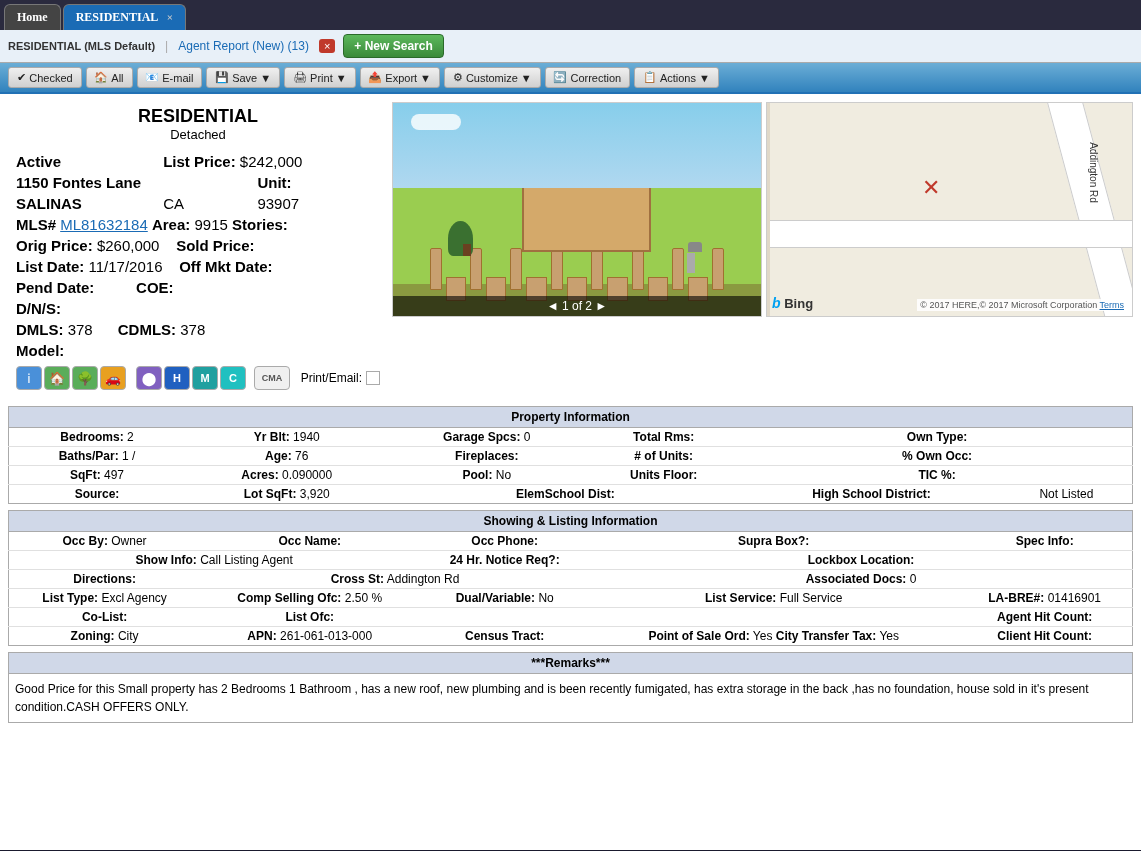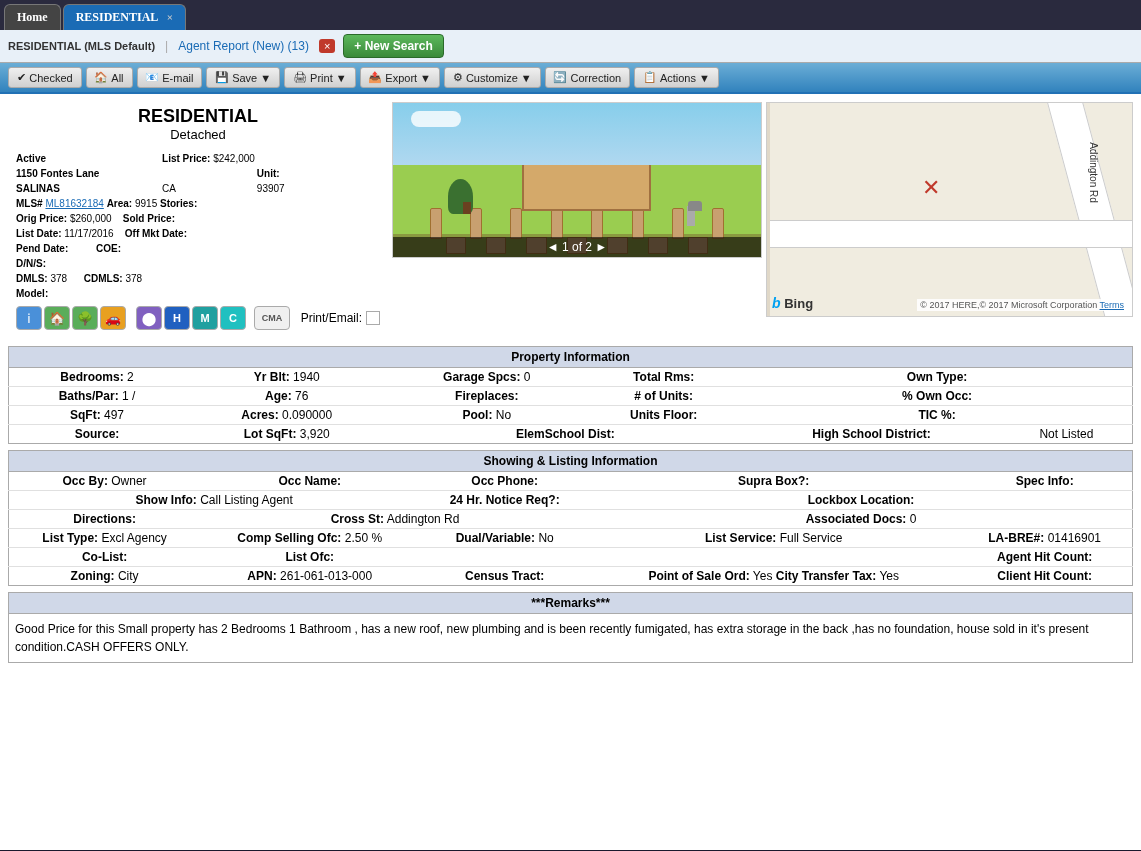--- a/index.html
+++ b/index.html
@@ -125,29 +125,29 @@
       display: grid;
       grid-template-columns: 380px 370px 1fr;
       gap: 4px;
       margin-bottom: 4px;
     }
 
     .listing-info { padding: 4px; }
     .listing-title { font-size: 18px; font-weight: bold; text-align: center; }
     .listing-subtitle { font-size: 13px; text-align: center; margin-bottom: 8px; }
     .listing-info table { width: 100%; }
-    .listing-info td { padding: 1px 2px; vertical-align: top; font-size: 10px; }
+    .listing-info td { padding: 1px 2px; vertical-align: top; font-size: 15px; }
     .bold { font-weight: bold; }
     .mls-link { color: #1a6bb5; text-decoration: underline; cursor: pointer; }
 
     .photo-box {
       border: 1px solid #ccc;
       overflow: hidden;
       position: relative;
-      height: 156px;
+      height: 215px;
     }
     
     .photo-scene {
       width: 100%;
       height: 100%;
       position: relative;
       background: linear-gradient(to bottom, #87ceeb 0%, #87ceeb 40%, #9acd50 40%, #9acd50 100%);
     }
     .photo-nav {
       position: absolute;

